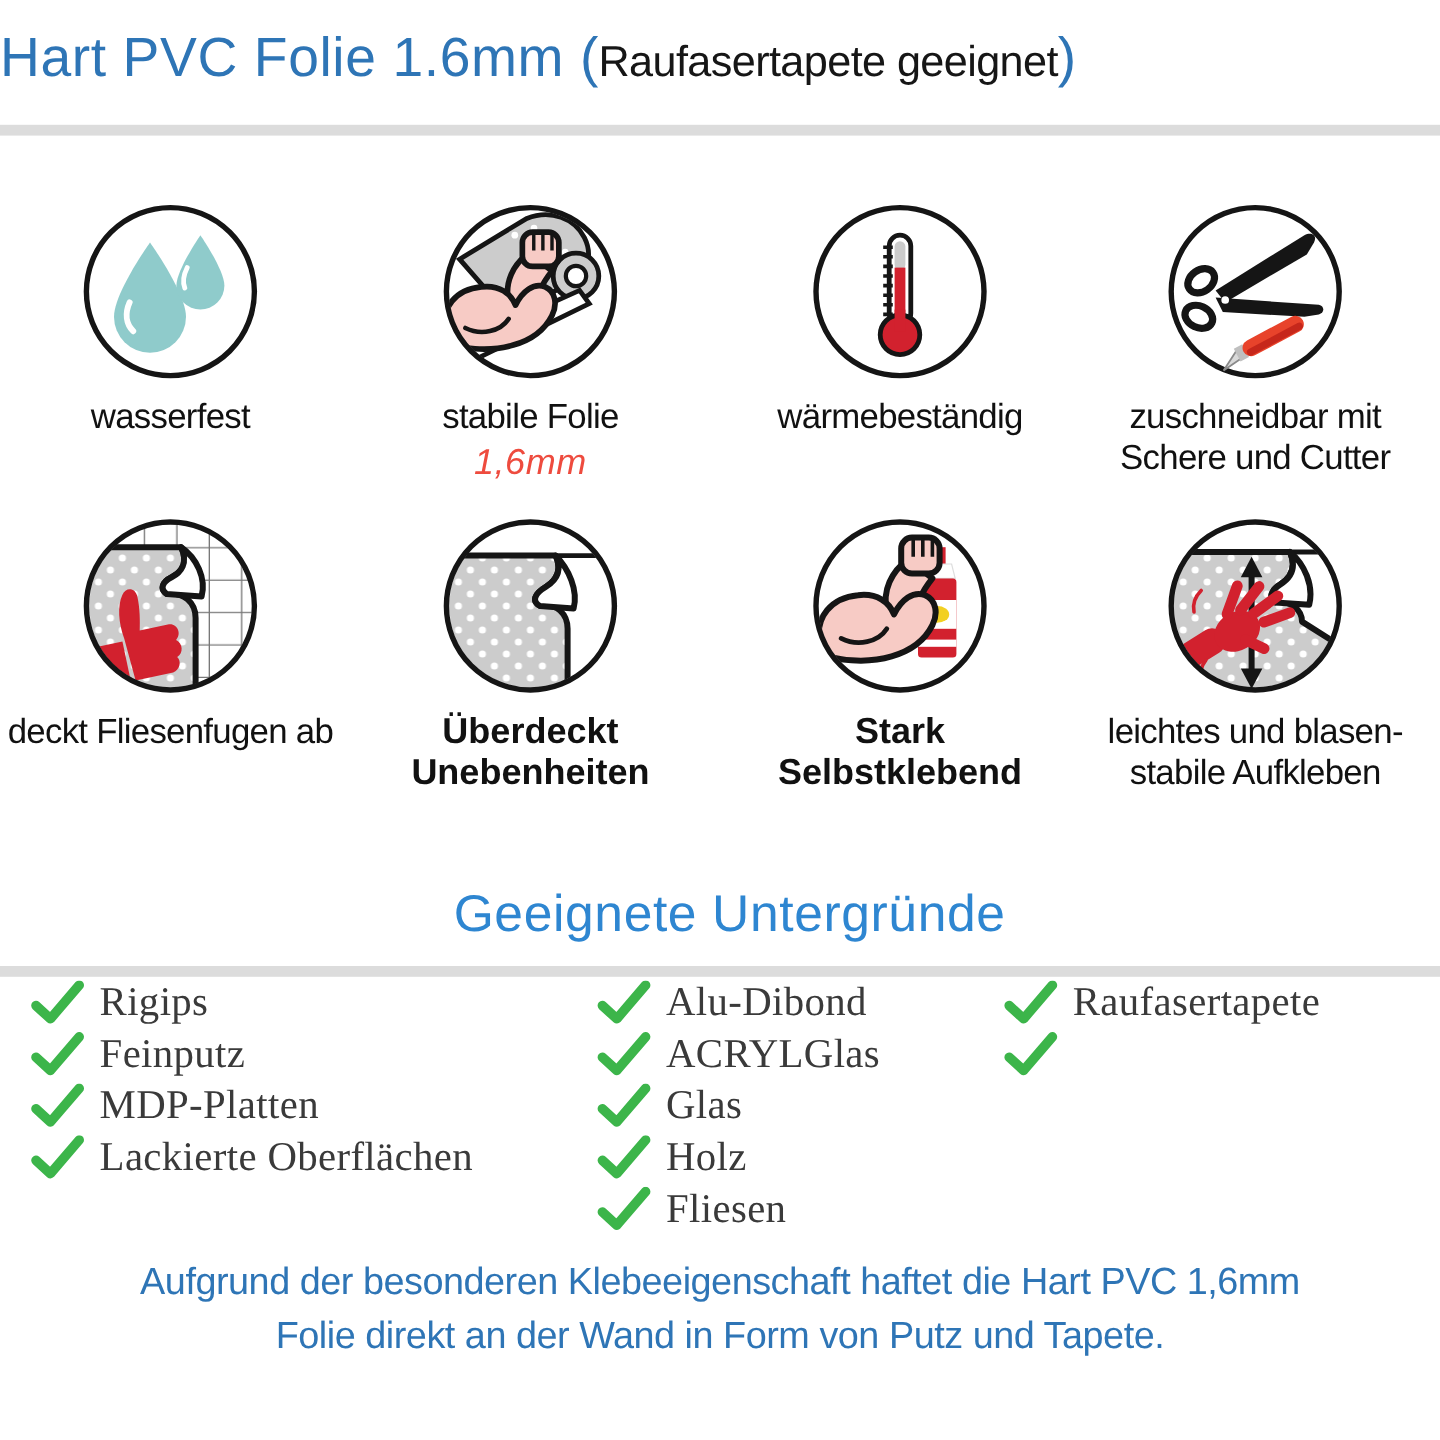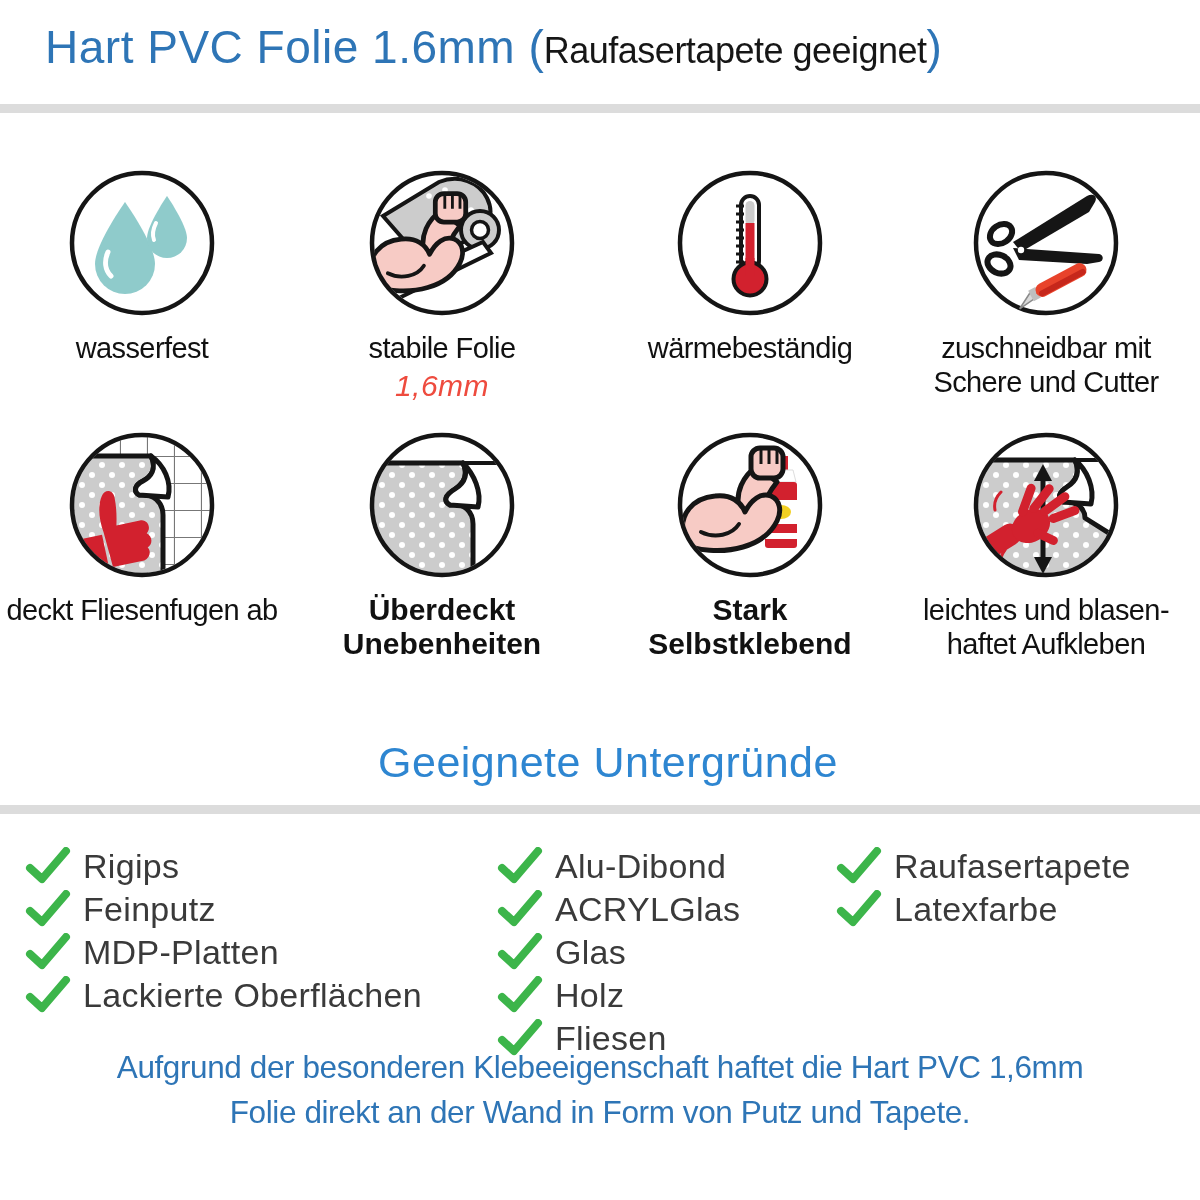--- a/index.html
+++ b/index.html
@@ -5,21 +5,21 @@
   :root{
     --accent_blue:#2e75b6; --heading_blue:#2e86d1; --alert_red:#ee4b3e;
     --deep_red:#d2212e; --teal:#8fcbcb; --skin_pink:#f7cbc5; --film_gray:#cccccc;
     --green_check:#3cb54a; --divider_gray:#dcdcdc; --text_dark:#161616; --list_text:#3a3a3a;
   }
   *{margin:0;padding:0;box-sizing:border-box;}
   html,body{width:1200px;height:1200px;background:#ffffff;overflow:hidden;}
   body{position:relative;font-family:"Liberation Sans",sans-serif;}
 
   .title-row{position:absolute;top:20px;left:0;width:987px;height:66px;
-    text-align:center;white-space:nowrap;}
+    white-space:nowrap;}
   .title-main{font-size:46px;color:var(--accent_blue,#2e75b6);letter-spacing:.5px;
     vertical-align:baseline;}
   .title-paren{font-size:46px;color:var(--accent_blue,#2e75b6);font-weight:300;}
   .title-note{font-size:36px;color:var(--text_dark,#161616);letter-spacing:-.5px;}
 
   .bar{position:absolute;left:0;width:1200px;height:9px;background:var(--divider_gray,#dcdcdc);}
   .bar-1{top:104px;} .bar-2{top:805px;}
 
   .feature{position:absolute;width:300px;text-align:center;}
   .feature svg.badge{display:block;margin:0 auto;}
@@ -27,21 +27,21 @@
   .caption .cap-line{display:block;}
   .caption.bold{font-weight:700;font-size:30px;letter-spacing:0;}
   .sub-red{display:block;margin-top:4px;font-size:30px;letter-spacing:.5px;color:var(--alert_red,#ee4b3e);font-style:italic;}
 
   .r1{top:168px;} .r2{top:430px;}
   .c1{left:-8px;} .c2{left:292px;} .c3{left:600px;} .c4{left:896px;}
 
   .surfaces-heading{position:absolute;top:738px;left:0;width:1200px;text-align:center;
     font-size:43px;letter-spacing:.5px;color:var(--heading_blue,#2e86d1);padding-left:16px;}
 
-  .surf-col{position:absolute;top:849px;}
+  .surf-col{position:absolute;top:819px;font-family:Liberation Serif, serif;}
   .surf-col.k1{left:25px;} .surf-col.k2{left:497px;} .surf-col.k3{left:836px;}
   .surf-item{display:flex;align-items:center;height:34px;margin-bottom:9px;}
   .surf-item svg{flex:0 0 auto;margin-right:12px;}
   .surf-label{font-size:34px;color:var(--list_text,#3a3a3a);letter-spacing:.3px;white-space:nowrap;}
 
   .footer-note{position:absolute;top:1045px;left:0;width:1200px;text-align:center;
     font-size:31.5px;line-height:45px;letter-spacing:-.4px;color:var(--accent_blue,#2e75b6);}
   .footer-note span{display:block;}
 </style>
 </head>
@@ -260,21 +260,21 @@
         <rect x="73.5" y="58" width="9" height="32" rx="4.5" transform="rotate(70 78 90)"></rect>
         <rect x="70" y="92" width="9" height="26" rx="4.5" transform="rotate(115 74 106)"></rect>
       </g>
       <path d="M30 62 Q22 70 24 80" stroke="var(--deep_red,#d2212e)" stroke-width="3" fill="none" stroke-linecap="round"></path>
       <path d="M34 120 q-7 9 -3 18" stroke="var(--deep_red,#d2212e)" stroke-width="3" fill="none" stroke-linecap="round"></path>
     </g>
     <circle cx="75" cy="75" r="70" fill="none" stroke="#151515" stroke-width="4.5"></circle>
   </svg>
   <div class="caption">
     <span class="cap-line">leichtes und blasen-</span>
-    <span class="cap-line">haftet Aufkleben</span>
+    <span class="cap-line">stabile Aufkleben</span>
   </div>
 </div>
 
 <div class="surfaces-heading">Geeignete Untergründe</div>
 <div class="bar bar-2"></div>
 
 <div class="surf-col k1">
   <div class="surf-item">
     <svg width="46" height="38" viewBox="0 0 46 38">
         <path d="M5 21 L17 32 L41 4" stroke="var(--green_check,#3cb54a)" stroke-width="8" fill="none" stroke-linecap="round" stroke-linejoin="round"></path>
@@ -338,20 +338,19 @@
   <div class="surf-item">
     <svg width="46" height="38" viewBox="0 0 46 38">
         <path d="M5 21 L17 32 L41 4" stroke="var(--green_check,#3cb54a)" stroke-width="8" fill="none" stroke-linecap="round" stroke-linejoin="round"></path>
       </svg>
     <span class="surf-label">Raufasertapete</span>
   </div>
   <div class="surf-item">
     <svg width="46" height="38" viewBox="0 0 46 38">
         <path d="M5 21 L17 32 L41 4" stroke="var(--green_check,#3cb54a)" stroke-width="8" fill="none" stroke-linecap="round" stroke-linejoin="round"></path>
       </svg>
-    <span class="surf-label">Latexfarbe</span>
   </div>
 </div>
 
 <div class="footer-note">
   <span>Aufgrund der besonderen Klebeeigenschaft haftet die Hart PVC 1,6mm</span>
   <span>Folie direkt an der Wand in Form von Putz und Tapete.</span>
 </div>
 
 </body></html>

